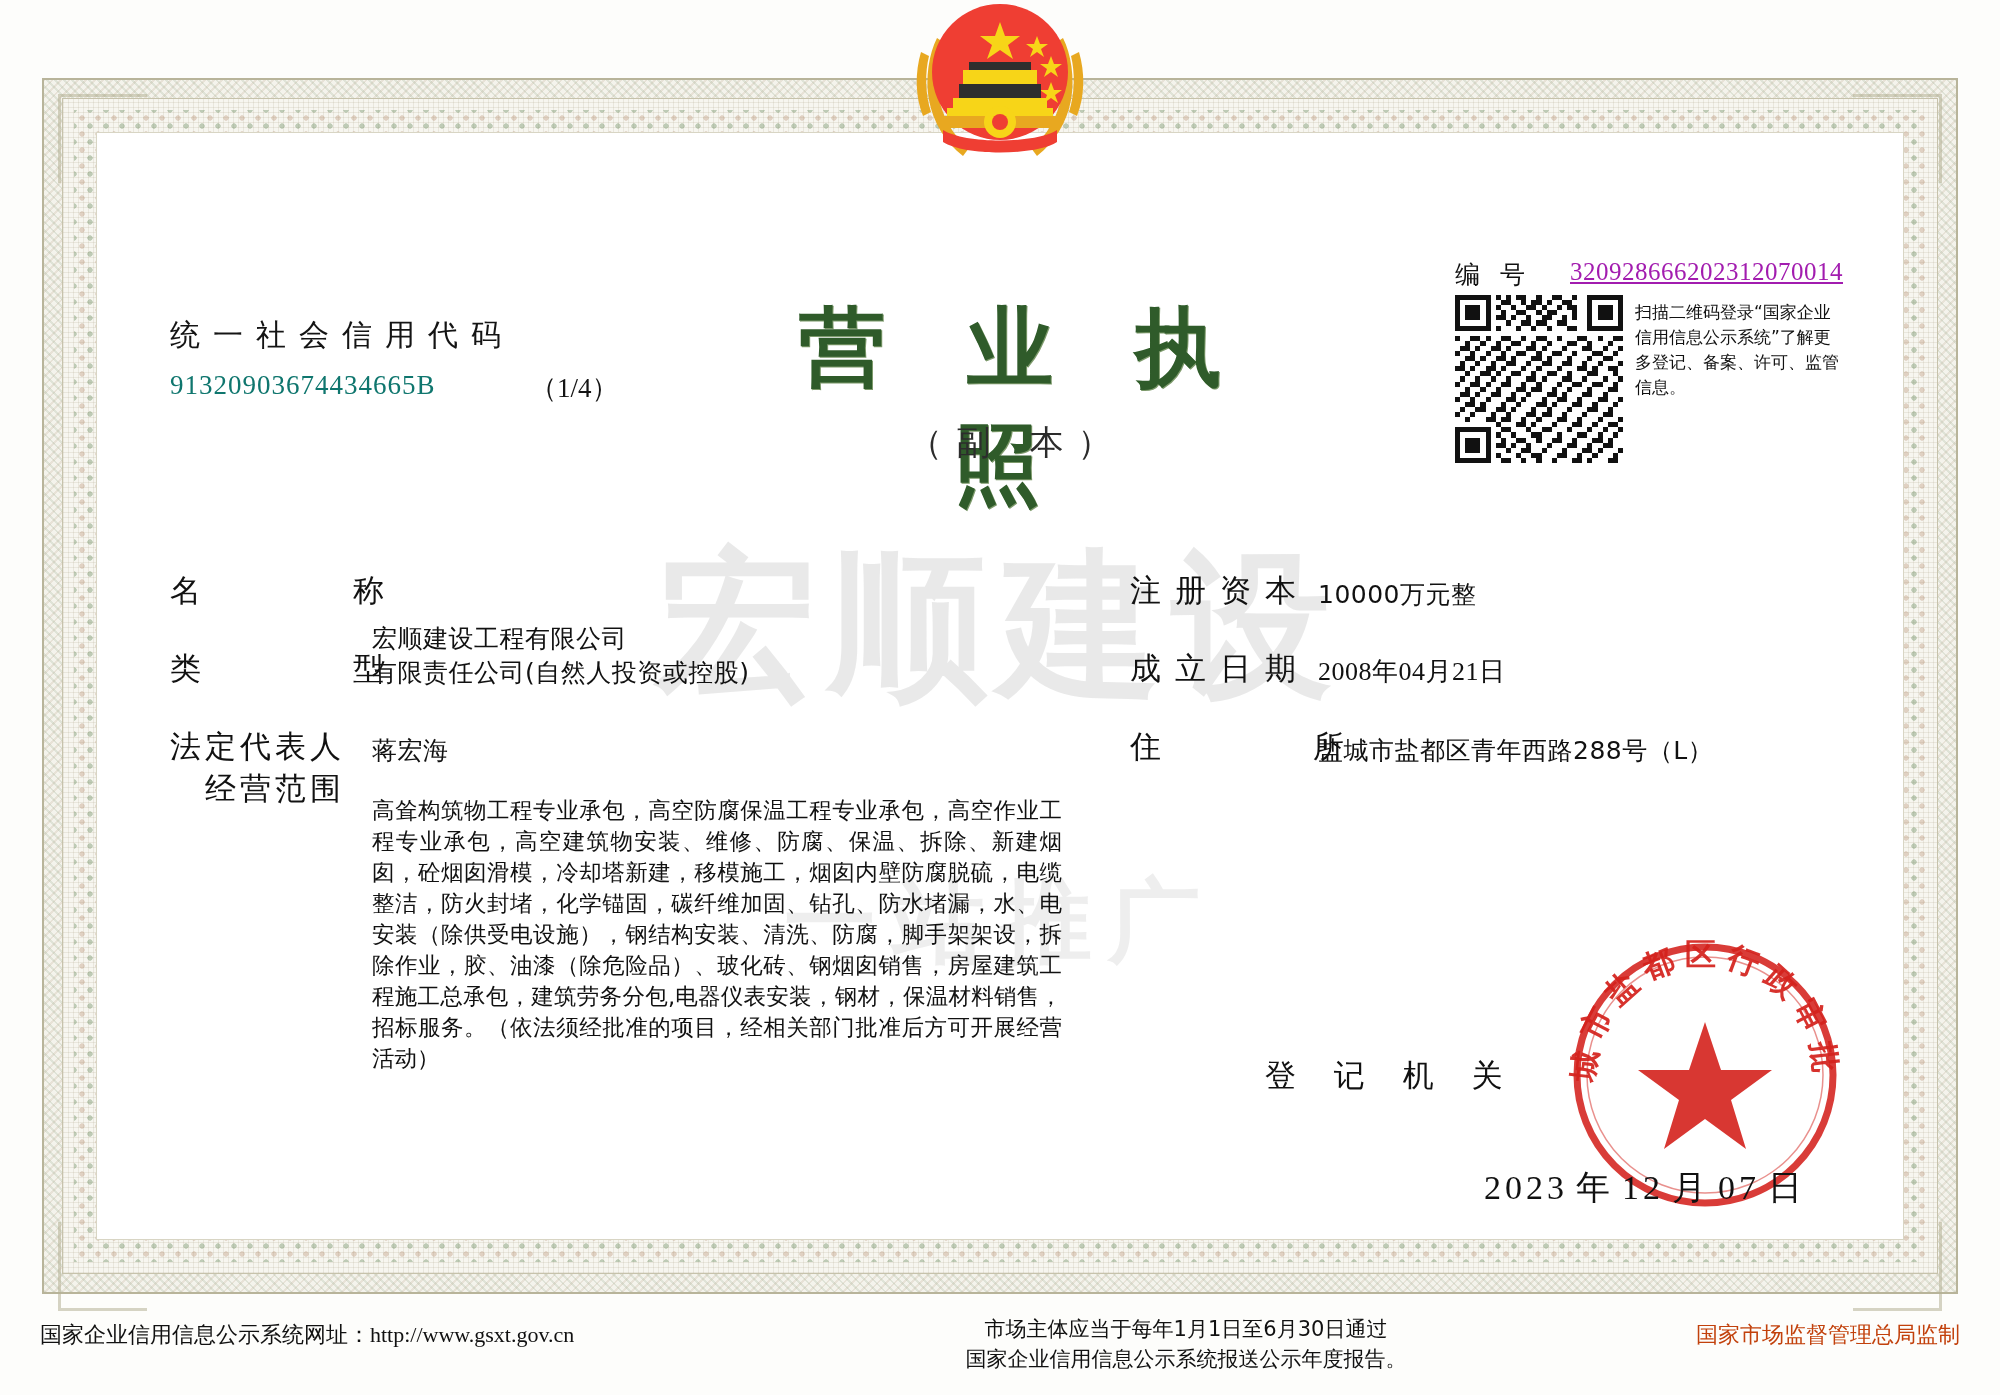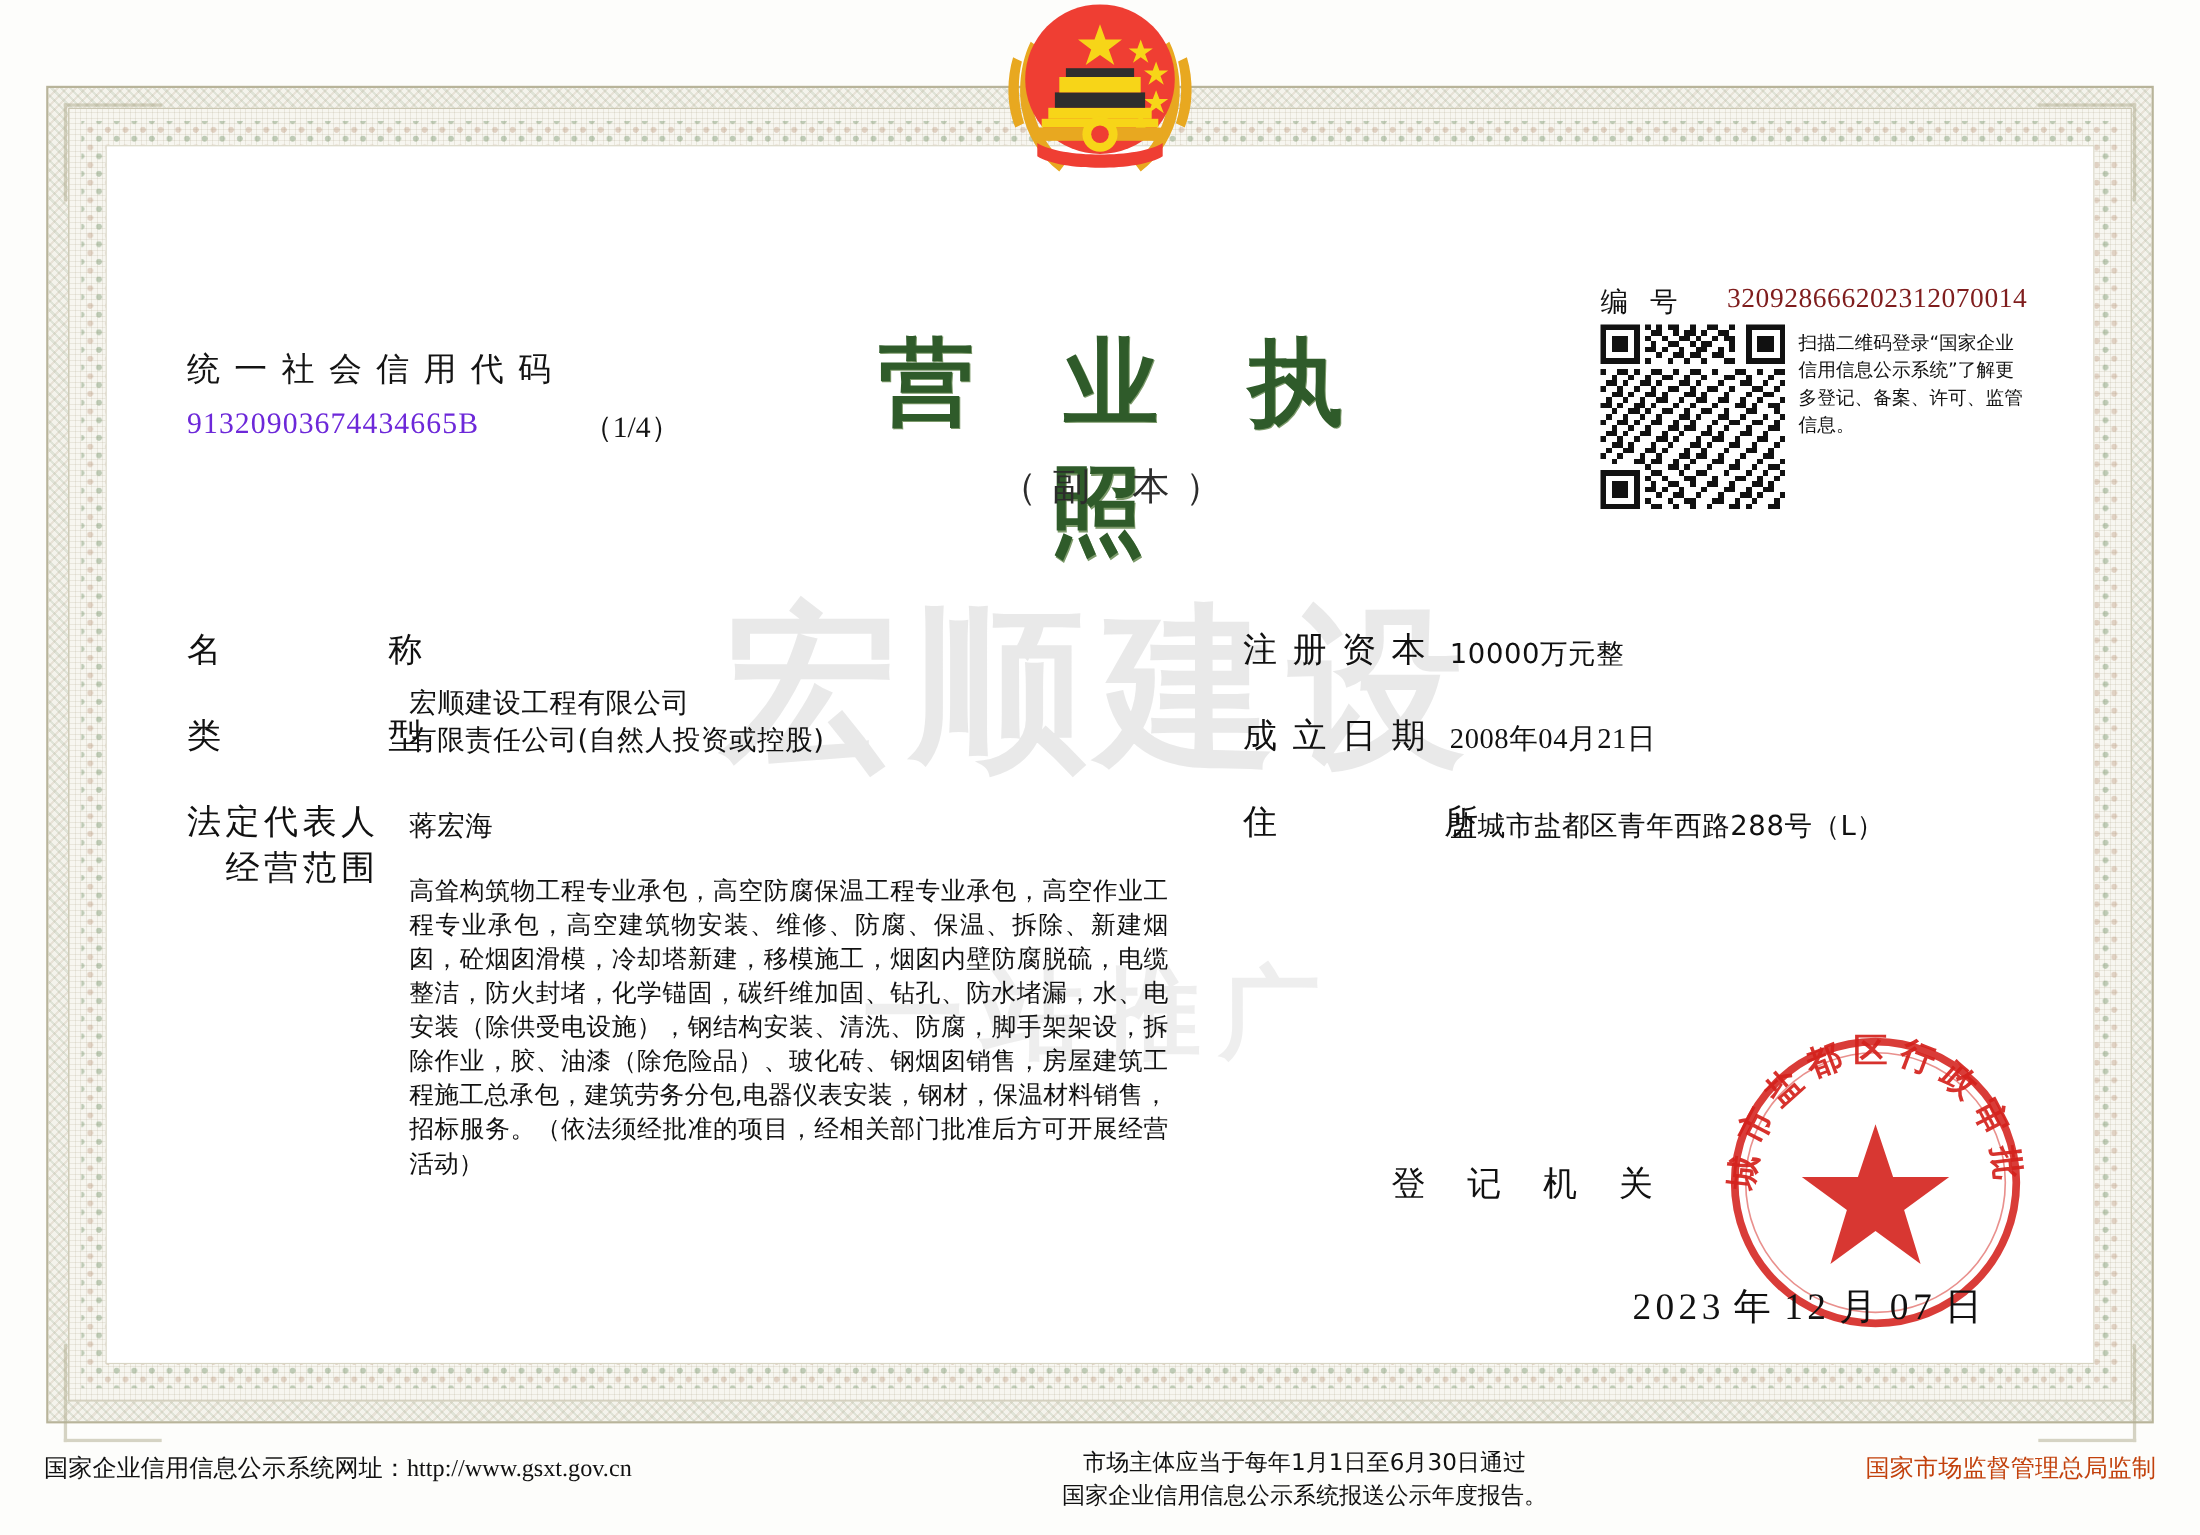--- a/index.html
+++ b/index.html
@@ -89,36 +89,36 @@
   }
 
   .uscc-label{
     position:absolute;left:170px;top:315px;
     font-family:"DejaVu Sans","Liberation Sans",sans-serif;
     font-size:30px;letter-spacing:13px;color:#141414;
   }
   .uscc-value{
     position:absolute;left:170px;top:370px;
     font-family:"Liberation Serif","DejaVu Serif",serif;
-    font-size:27px;letter-spacing:1px;color:#6d28d9;
+    font-size:27px;letter-spacing:1px;color:#0f766e;
   }
   .uscc-page{
     position:absolute;left:530px;top:370px;
     font-family:"Liberation Serif","DejaVu Serif",serif;
     font-size:27px;color:#141414;
   }
 
   
   .qr-no-label{
     position:absolute;left:1455px;top:258px;font-size:25px;letter-spacing:6px;
     font-family:"DejaVu Sans","Liberation Sans",sans-serif;color:#111;
   }
   .qr-no-value{
-    position:absolute;left:1570px;top:258px;font-size:25px;color:#7f1d1d;
-    font-family:"Liberation Serif","DejaVu Serif",serif;letter-spacing:.5px;
+    position:absolute;left:1570px;top:258px;font-size:25px;color:#a21caf;
+    font-family:"Liberation Serif","DejaVu Serif",serif;letter-spacing:.5px;text-decoration:underline;
   }
   .qr{
     position:absolute;left:1455px;top:295px;width:168px;height:168px;background:#fff;
   }
   .qr-note{
     position:absolute;left:1635px;top:300px;width:210px;
     font-family:"DejaVu Sans","Liberation Sans",sans-serif;
     font-size:17px;line-height:25px;color:#111;
   }
 

